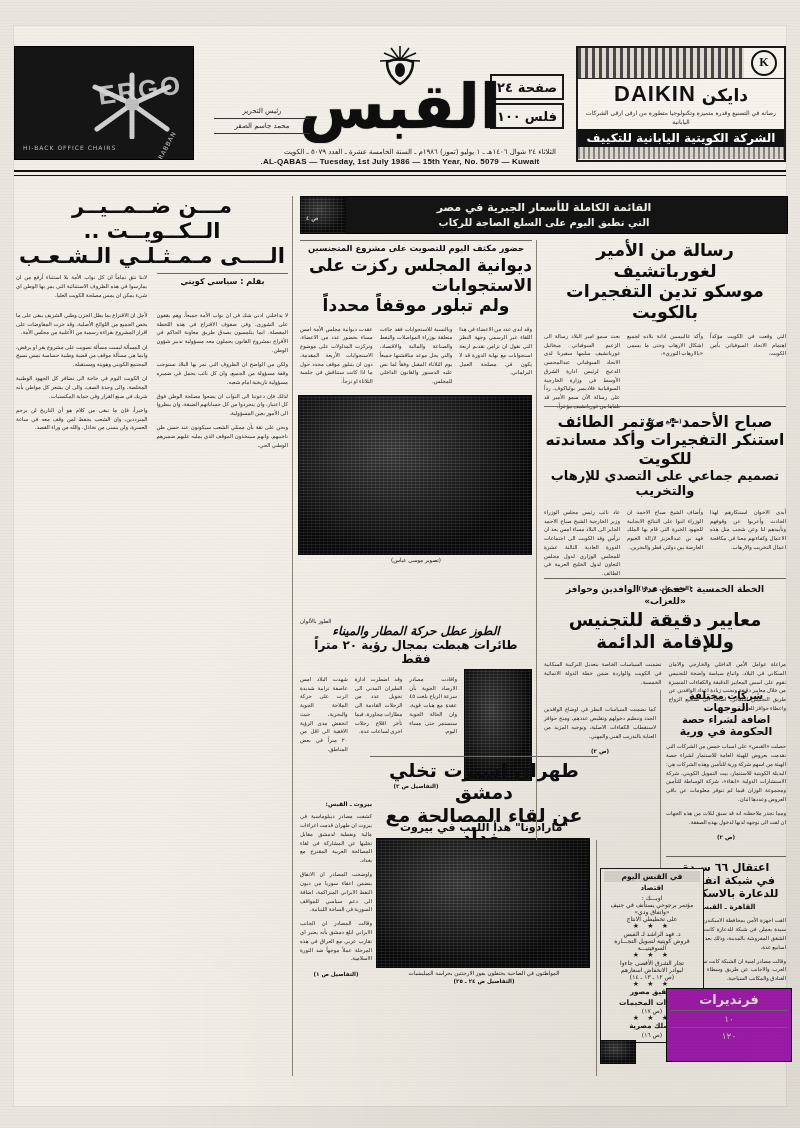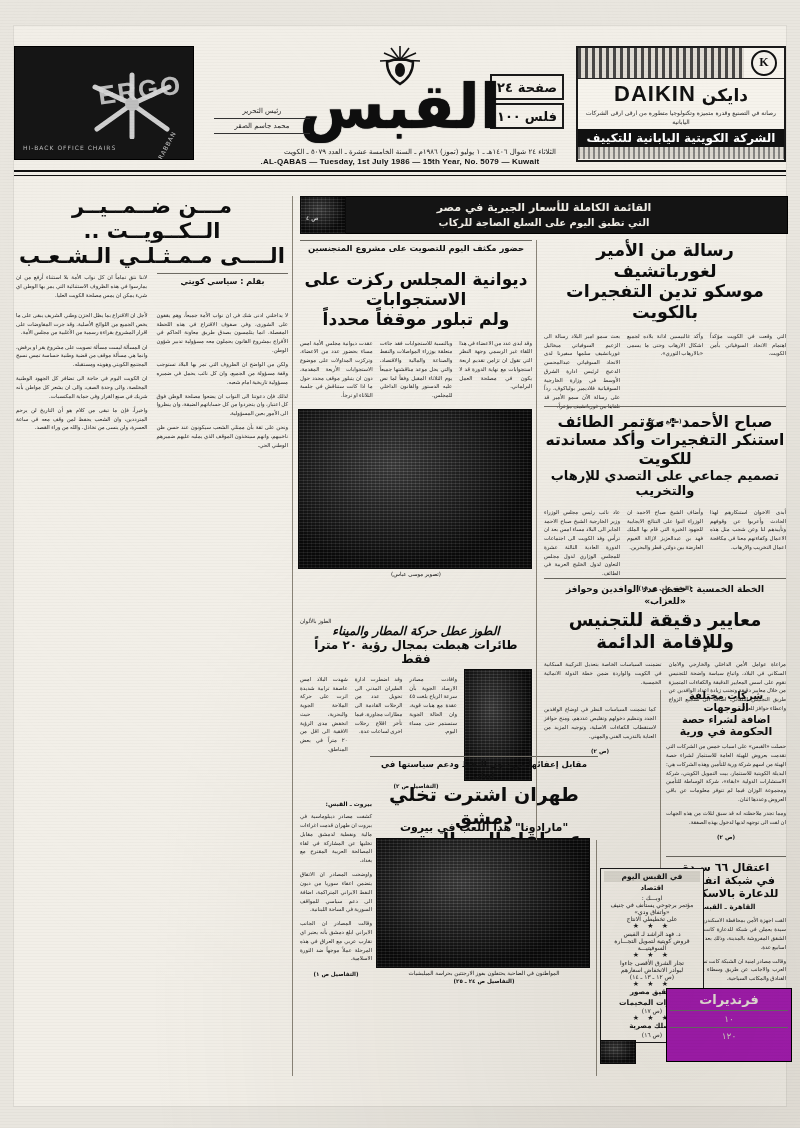--- a/index.html
+++ b/index.html
@@ -266,21 +266,21 @@
        <p class="body-txt">واخيراً، فإن ما تبقى من كلام هو أن التاريخ لن يرحم المترددين، وان الشعب يحفظ لمن وقف معه في ساعة العسرة، ولن ينسى من تخاذل. والله من وراء القصد.</p>
      </div>
    </div>
  </div>
 
  <div class="vline" style="left:292px;top:196px;height:880px;"></div>
 
  <div class="col" style="left:300px;top:240px;width:232px;">
    <div class="hline" style="position:relative;width:100%;margin-bottom:2px;"></div>
    <div class="kicker">حضور مكثف اليوم للتصويت على مشروع المتجنسين</div>
-   <div class="hl" style="font-size:17px;margin-top:15px;">ديوانية المجلس ركزت على الاستجوابات</div>
+   <div class="hl" style="font-size:17px;margin-top:1px;text-align:right;">ديوانية المجلس ركزت على الاستجوابات</div>
    <div class="hl" style="font-size:17px;">ولم تبلور موقفاً محدداً</div>
    <div style="display:flex;gap:7px;margin-top:4px;">
      <p class="body-txt" style="flex:1;">وقد ابدى عدد من الاعضاء في هذا اللقاء غير الرسمي وجهة النظر التي تقول ان تزامن تقديم اربعة استجوابات مع نهاية الدورة قد لا يكون في مصلحة العمل البرلماني.</p>
      <p class="body-txt" style="flex:1;">وبالنسبة للاستجوابات فقد جاءت متعلقة بوزراء المواصلات والنفط والصناعة والمالية والاقتصاد، والتي يحل موعد مناقشتها جميعاً يوم الثلاثاء المقبل وفقاً لما نص عليه الدستور والقانون الداخلي للمجلس.</p>
      <p class="body-txt" style="flex:1;">عقدت ديوانية مجلس الأمة امس مساء بحضور عدد من الاعضاء، وتركزت المداولات على موضوع الاستجوابات الأربعة المقدمة، دون ان يتبلور موقف محدد حول ما اذا كانت ستناقش في جلسة الثلاثاء او ترجأ.</p>
    </div>
    <div class="photo" style="width:100%;height:158px;margin-top:4px;"></div>
    <div class="cap">(تصوير موسى عباس)</div>
  </div>
 
@@ -292,21 +292,20 @@
      <div class="photo" style="width:66px;height:110px;flex:none;"></div>
      <p class="body-txt" style="flex:1;">وافادت مصادر الارصاد الجوية بأن سرعة الرياح بلغت ٤٥ عقدة مع هبات قوية، وان الحالة الجوية ستستمر حتى مساء اليوم.</p>
      <p class="body-txt" style="flex:1;">وقد اضطرت ادارة الطيران المدني الى تحويل عدد من الرحلات القادمة الى مطارات مجاورة، فيما تأخر اقلاع رحلات اخرى لساعات عدة.</p>
      <p class="body-txt" style="flex:1;">شهدت البلاد امس عاصفة ترابية شديدة اثرت على حركة الملاحة الجوية والبحرية، حيث انخفض مدى الرؤية الافقية الى اقل من ٢٠ متراً في بعض المناطق.</p>
    </div>
    <div class="cont">(التفاصيل ص ٢)</div>
  </div>
 
  <div class="col" style="left:370px;top:756px;width:228px;">
    <div class="hline" style="position:relative;width:100%;margin-bottom:2px;"></div>
-   <div class="kicker">مقابل إعفائها من ديون النفط ودعم سياستها في لبنان</div>
    <div class="hl" style="font-size:19px;margin-top:2px;">طهران اشترت تخلي دمشق</div>
    <div class="hl" style="font-size:19px;">عن لقاء المصالحة مع بغداد</div>
  </div>
 
  <div class="col" style="left:378px;top:822px;width:212px;">
    <div class="hl" style="font-size:11px;">"مارادونا" هدأ اللعب في بيروت</div>
    <div class="photo" style="width:100%;height:128px;margin-top:3px;"></div>
    <div class="cap">المواطنون في الضاحية يحتفلون بفوز الارجنتين بحراسة الميليشيات</div>
    <div class="cont">(التفاصيل ص ٢٤ ـ ٢٥)</div>
  </div>

